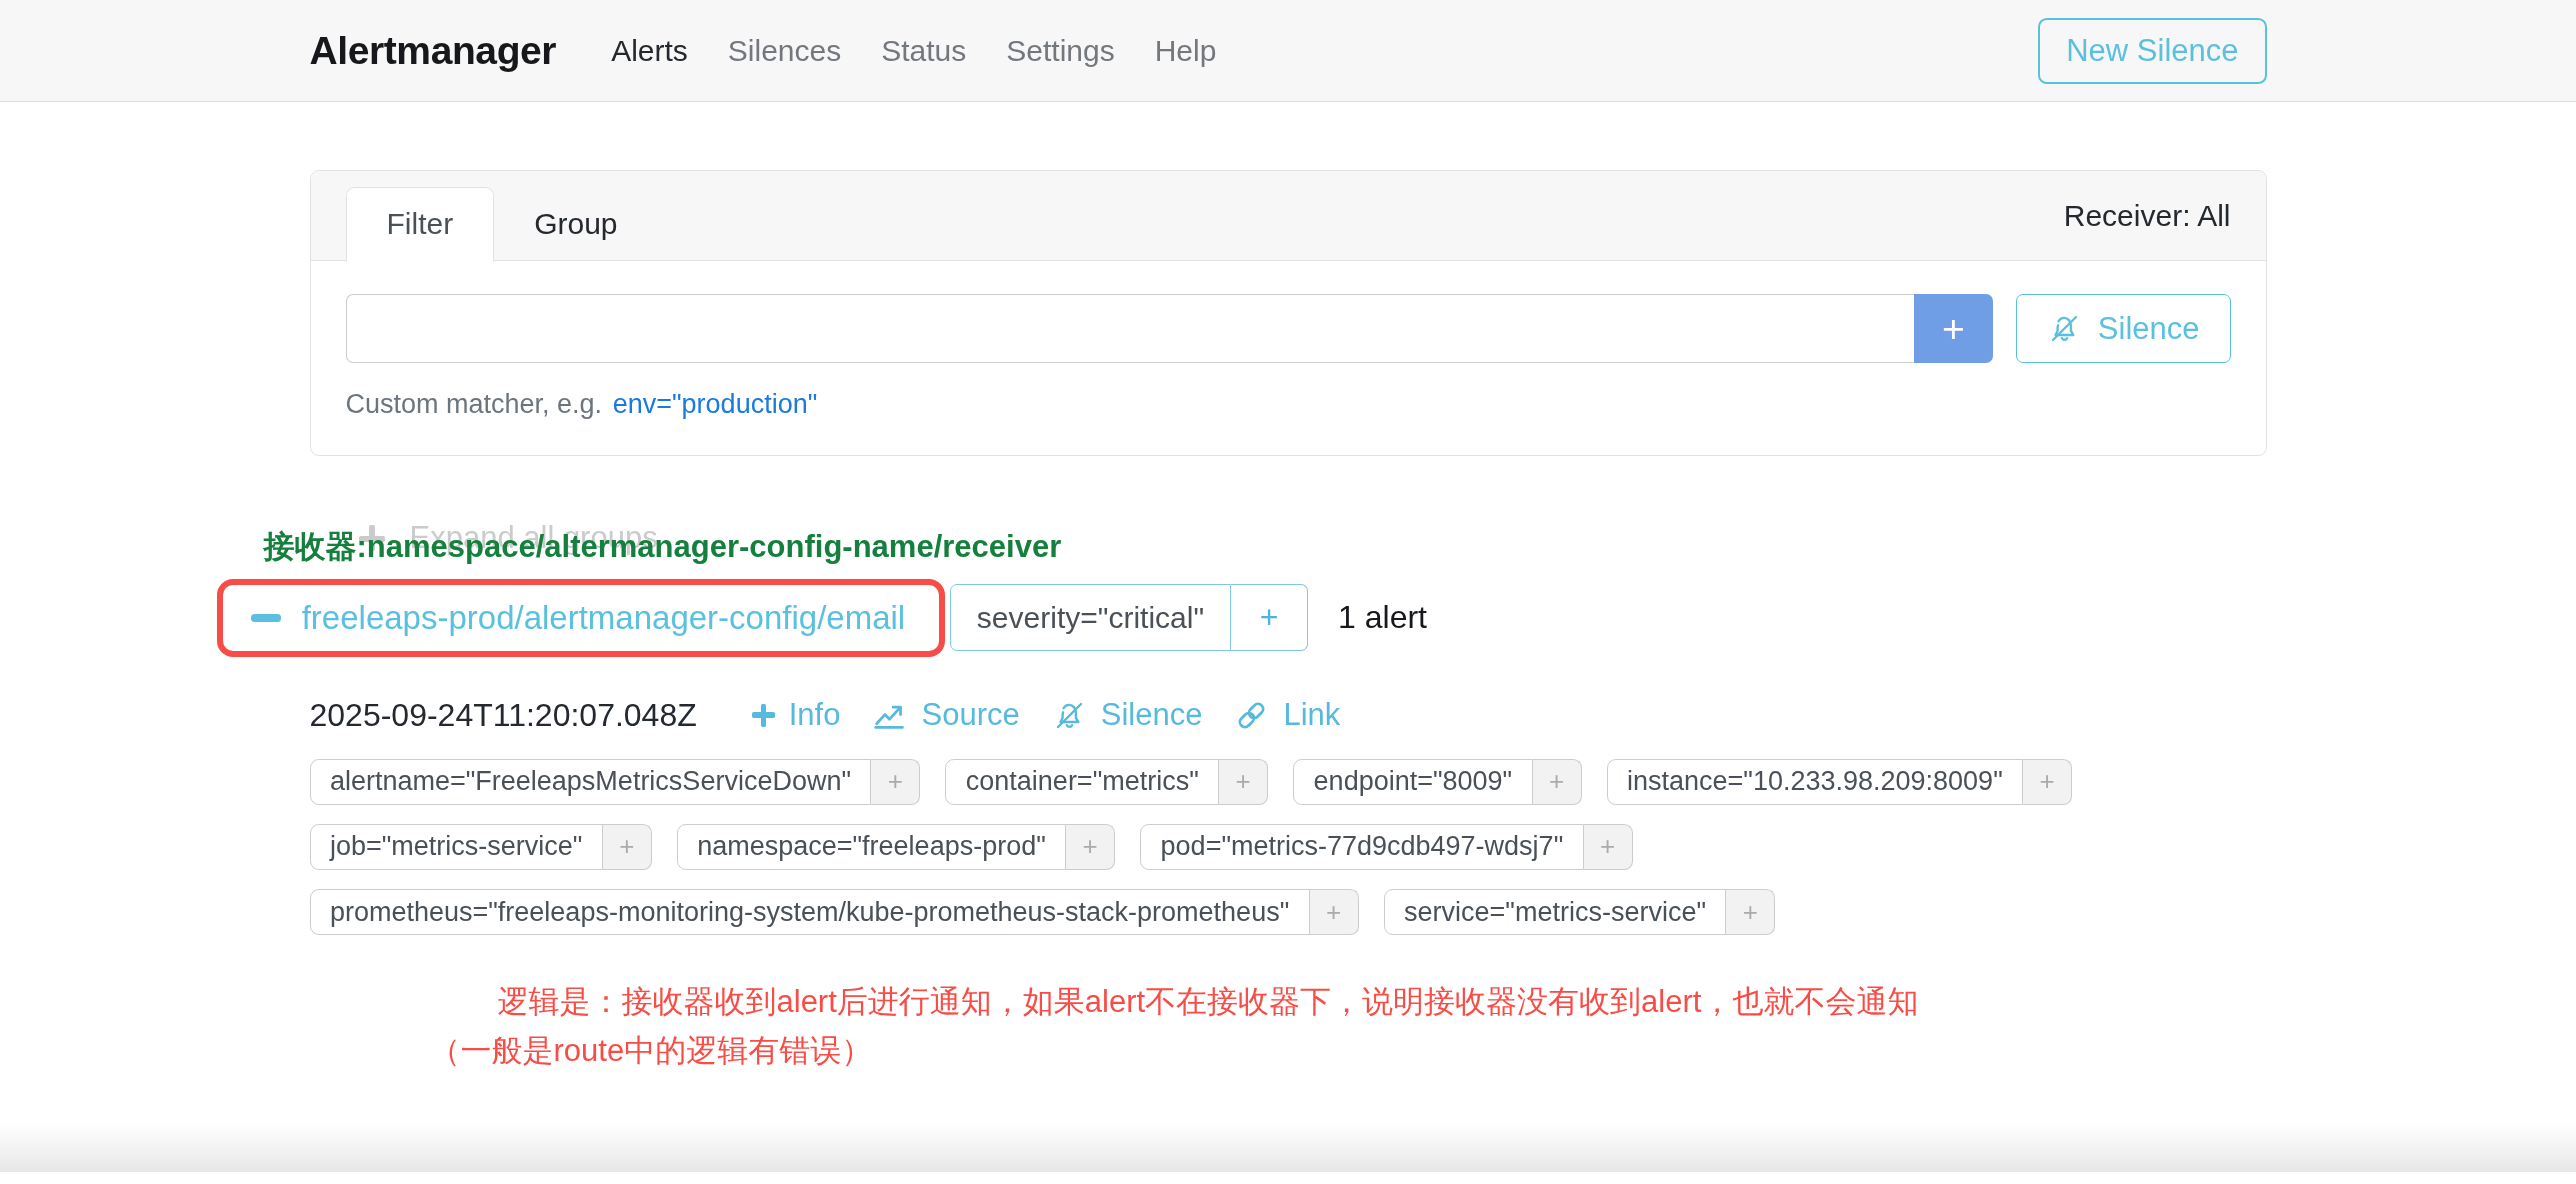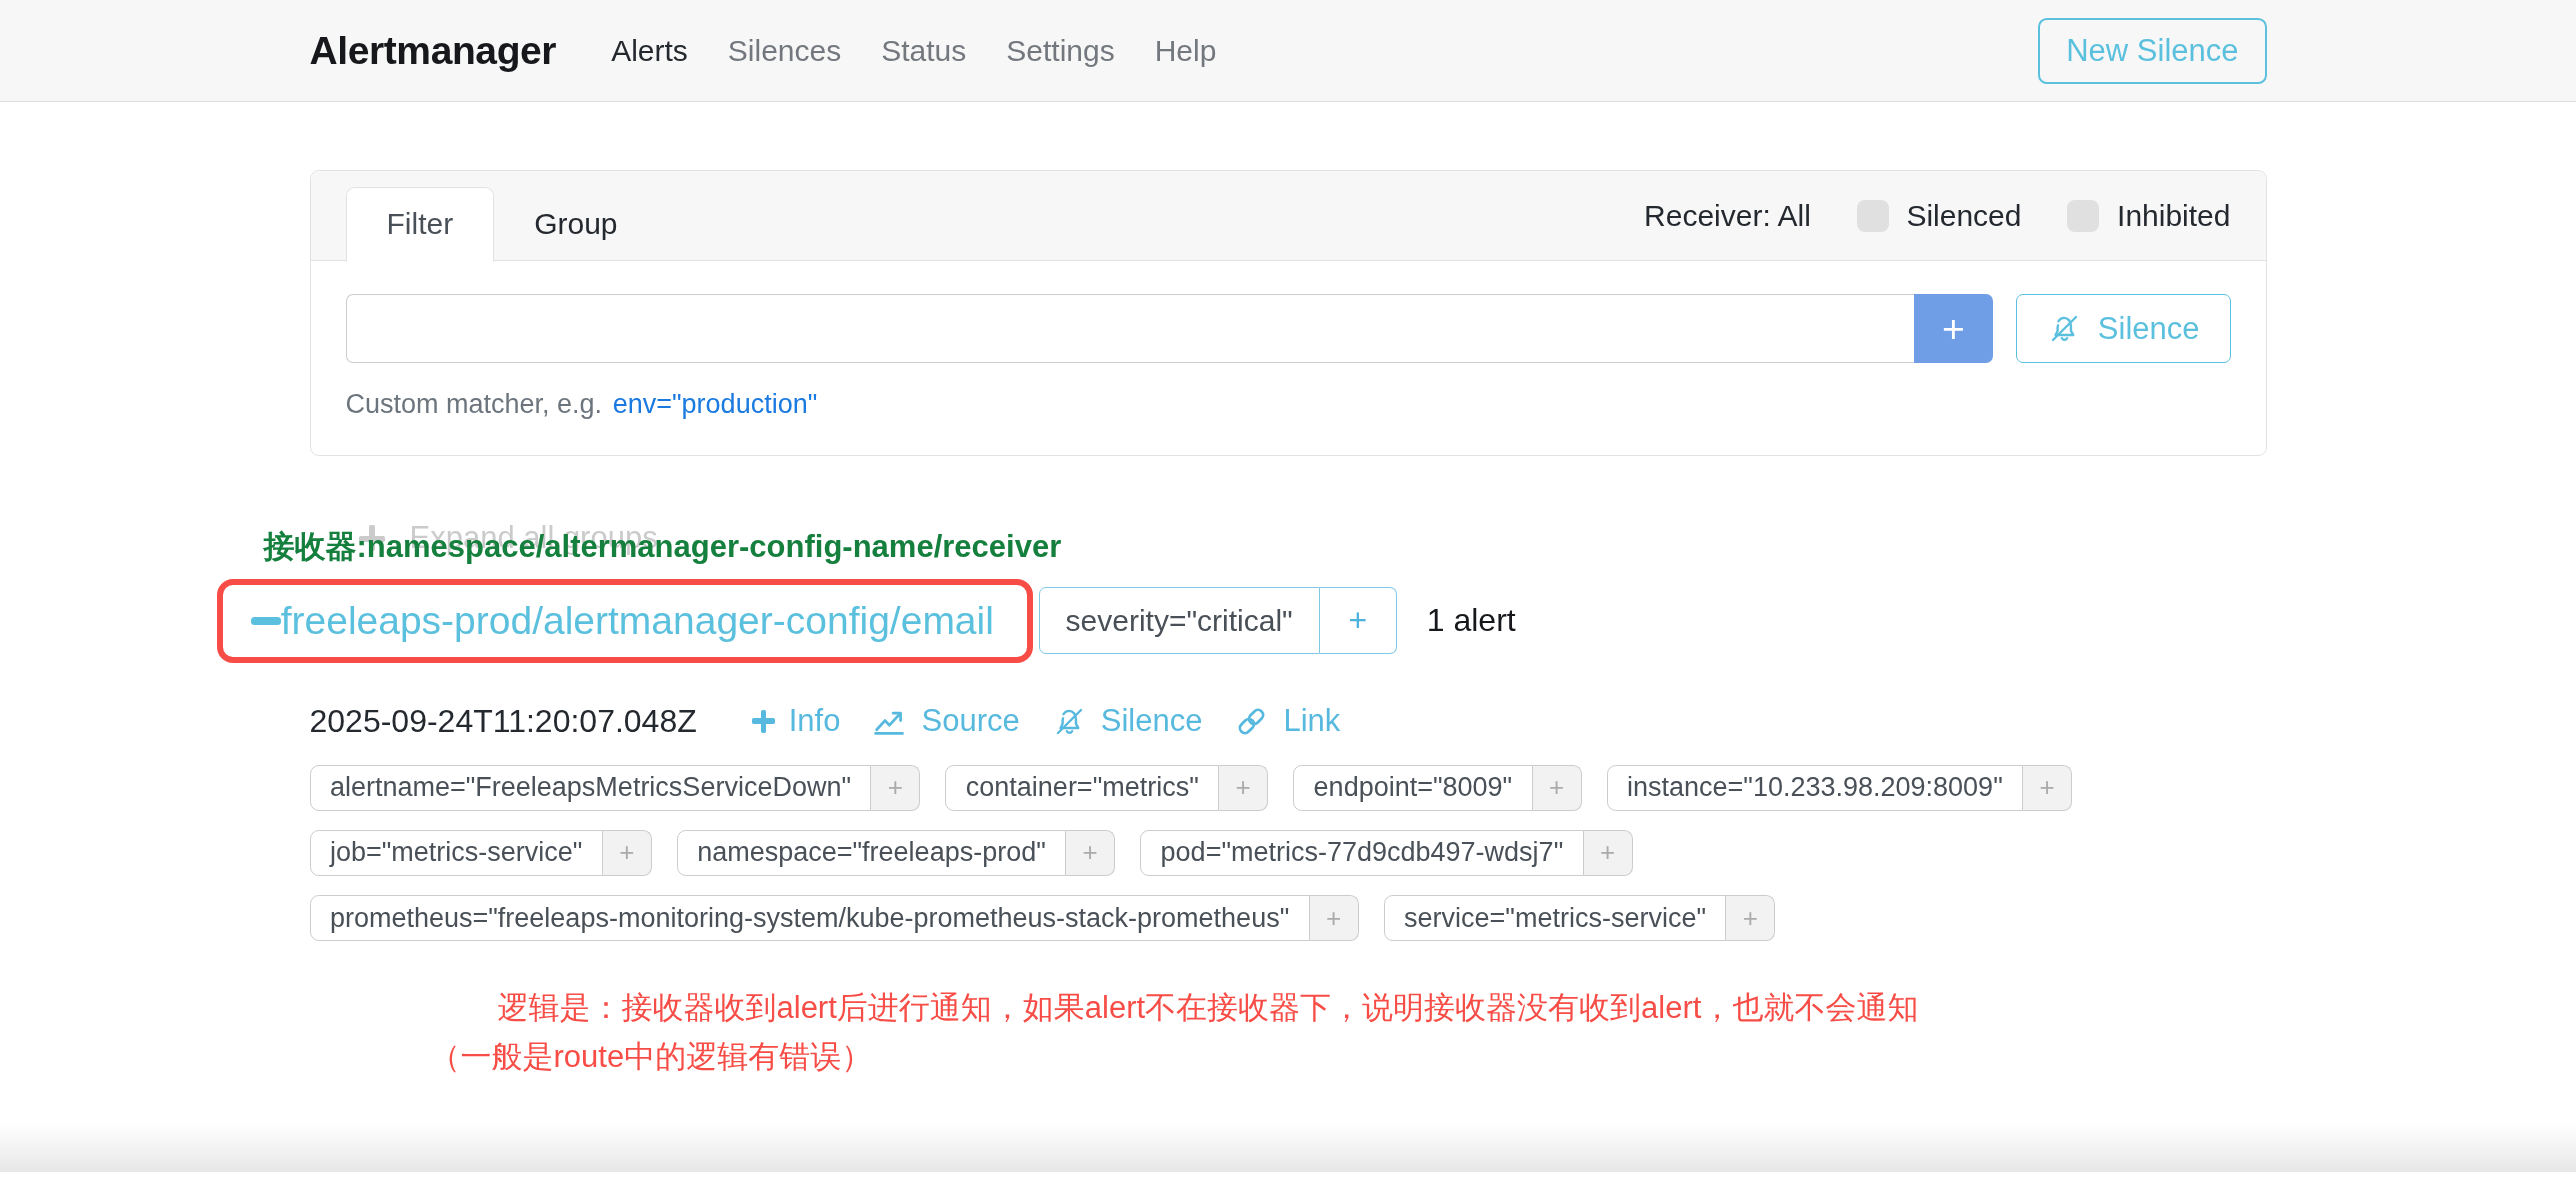--- a/index.html
+++ b/index.html
@@ -42,21 +42,21 @@
   .main { width:1957px; margin:0 auto; position:relative; }
   .expand-row { margin-top:64px; display:flex; align-items:center; gap:25px; color:#cbcbcb; font-size:31px; cursor:pointer; width:fit-content; padding-left:49px; }
   .plus-cross { position:relative; width:26px; height:26px; display:inline-block; flex:none; }
   .plus-cross i { position:absolute; background:currentColor; border-radius:1.8px; }
   .plus-cross i:first-child { left:10.6px; top:0; width:6.2px; height:26px; }
   .plus-cross i:last-child { top:10.6px; left:0; width:26px; height:6.2px; }
   .note { font-size:31px; }
   .note1 { position:relative; left:-46px; margin-top:-30px; font-weight:700; width:fit-content; }
   .group-row { margin-top:10.6px; margin-left:-93px; display:flex; align-items:center; }
   .red-box { border:6.2px solid; border-radius:16px; padding:7px 14px 7px 8.8px; display:flex; align-items:center; }
-  .receiver-btn { display:flex; align-items:center; color:#5bc0de; font-size:39px; padding:7px 19.4px;
+  .receiver-btn { display:flex; align-items:center; gap:21px; color:#5bc0de; font-size:33px; padding:7px 19.4px;
     background:transparent; border:none; cursor:pointer; font-family:inherit; }
   .minus-bar { width:30px; height:8px; background:currentColor; border-radius:3.5px; display:inline-block; flex:none; }
   .matcher-chip { display:flex; margin-left:5.3px; height:67px; }
   .matcher-chip .seg-text { border:1.8px solid #7ec8e3; border-radius:7px 0 0 7px; background:#fff; color:#495057;
     font-size:30px; display:flex; align-items:center; padding:0 26px; }
   .matcher-chip .seg-plus { border:1.8px solid #7ec8e3; border-left:none; border-radius:0 7px 7px 0; background:#fff;
     color:#4db2dc; width:77px; font-size:32px; display:flex; align-items:center; justify-content:center; cursor:pointer; }
   .alert-count { margin-left:30px; font-size:32px; color:#16181b; }
   .alert-block { margin-top:40px; }
   .alert-head { display:flex; align-items:center; gap:55px; }
@@ -96,30 +96,20 @@
       <button class="new-silence-btn">New Silence</button>
     </div>
   </div>
 
   <div class="card">
     <div class="card-header">
       <div class="tab active">Filter</div>
       <div class="tab">Group</div>
       <div class="header-right">
         <span>Receiver: All</span>
-        <span id="header-checkboxes" style="display:flex;gap:46px;">
-            <label class="chk">
-              <span class="checkbox"></span>
-              <span>Silenced</span>
-            </label>
-            <label class="chk">
-              <span class="checkbox"></span>
-              <span>Inhibited</span>
-            </label>
-          </span>
       </div>
     </div>
     <div class="card-body">
       <div class="matcher-row">
         <input class="matcher-input" placeholder="" value="" style="">
         <button class="add-matcher-btn">+</button>
         <button class="silence-btn">
           <span id="silence-btn-icon">
               <svg class="ico" viewBox="0 0 38 38" fill="none" stroke="currentColor" stroke-width="2.6" stroke-linecap="round" stroke-linejoin="round">
                 <path d="M9.5 26 h19 l-2.5-4.5 v-5 c0-5.6-3.4-9-7.5-9 -2.5 0-4.7 1.3-6 3.6"></path>

